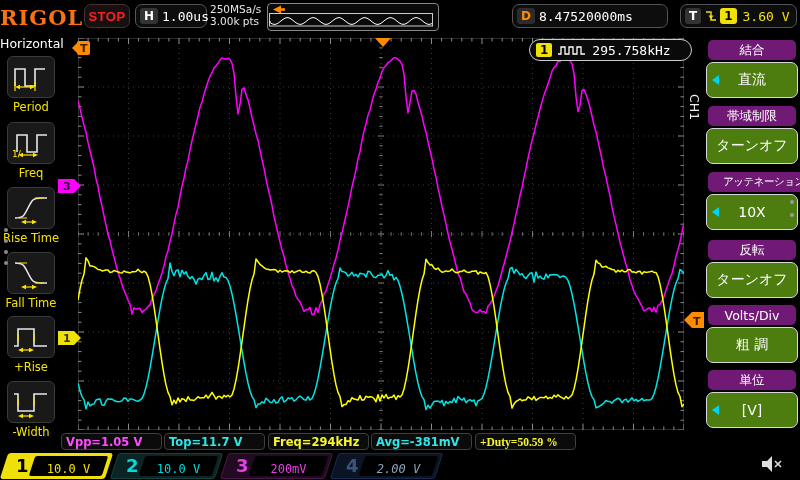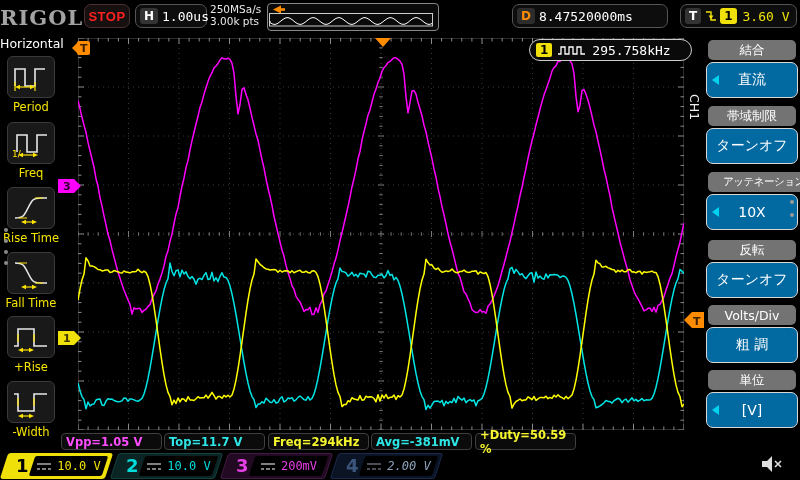--- a/index.html
+++ b/index.html
@@ -1,21 +1,21 @@
 <!DOCTYPE html>
 <html><head>
 <meta charset="utf-8">
 <style>
   html,body{margin:0;padding:0;background:#000;}
   body{width:800px;height:480px;position:relative;overflow:hidden;
        font-family:"DejaVu Sans",sans-serif;color:#fff;-webkit-font-smoothing:none;}
   .abs{position:absolute;}
 
   
-  #logo{left:0;top:5px;font:bold 21px "DejaVu Serif",serif;color:#a3a3a3;letter-spacing:1px;}
+  #logo{left:0;top:5px;font:bold 21px "DejaVu Serif",serif;color:#f97316;letter-spacing:1px;}
   .tbox{background:#0d0d0d;border:1px solid #555;border-radius:7px;height:24px;top:4px;
         display:flex;align-items:center;box-sizing:border-box;}
   #stop-btn{left:84px;width:46px;justify-content:center;background:#161010;border-color:#4a3030;cursor:pointer;}
   #stop-btn span{font:bold 13px "Liberation Sans",sans-serif;color:#ff2020;letter-spacing:.5px;}
   #h-box{left:135px;width:72px;}
   .prefix-badge{display:inline-block;background:#333;color:#fff;font:bold 12px "DejaVu Sans",sans-serif;
         border-radius:3px;padding:1px 4px;margin:0 4px;}
   #h-box .val,#d-box .val{font:13px "DejaVu Sans Mono",monospace;color:#fff;}
   #rate-block{left:210px;top:3px;font:10.5px "DejaVu Sans",sans-serif;color:#e8e8e8;line-height:12px;}
   #mem-strip{left:267px;top:3px;width:170px;height:26px;background:#0a0a0a;
@@ -41,24 +41,24 @@
   #counter-badge .src{background:#f0e10a;color:#000;font:bold 12px "DejaVu Sans",sans-serif;border-radius:2px;padding:0 4px;}
   #counter-badge .val{font:13px "DejaVu Sans Mono",monospace;color:#fff;}
   .gmark{position:absolute;width:22px;height:16px;}
   .gmark svg{display:block;}
   #ch1-vert{left:702px;top:94px;font:12.5px "DejaVu Sans",sans-serif;color:#eee;
             transform:rotate(90deg);transform-origin:0 0;white-space:nowrap;}
 
   
   #right-menu{left:705px;top:32px;width:95px;height:404px;background:#000;}
   .rm-group{position:absolute;left:0;width:95px;height:62px;}
-  .rm-label{position:absolute;left:3px;top:0;width:88px;height:20px;background:#737373;border-radius:5px;
+  .rm-label{position:absolute;left:3px;top:0;width:88px;height:20px;background:#701a75;border-radius:5px;
             color:#fff;font:12.5px "DejaVu Sans",sans-serif;display:flex;align-items:center;justify-content:center;}
   .rm-label.small{font-size:10.5px;letter-spacing:-.5px;padding-left:12px;}
-  .rm-btn{position:absolute;left:1px;top:22px;width:92px;height:36px;background:#0369a1;border:1.5px solid #d8d8d8;
+  .rm-btn{position:absolute;left:1px;top:22px;width:92px;height:36px;background:#4d7c0f;border:1.5px solid #d8d8d8;
           border-radius:7px;box-sizing:border-box;display:flex;align-items:center;justify-content:center;
           color:#fff;font:14px "DejaVu Sans",sans-serif;cursor:pointer;}
   .rm-arrow{position:absolute;left:5px;top:50%;transform:translateY(-50%);width:0;height:0;
             border-top:5px solid transparent;border-bottom:5px solid transparent;border-right:7px solid #00d2f0;}
   #rm-dots{position:absolute;left:85px;top:168px;display:flex;flex-direction:column;gap:9px;}
   #rm-dots i{width:4px;height:4px;border-radius:50%;background:#9a9a9a;}
 
   
   .meas-cell{position:absolute;top:433px;width:101px;height:17px;background:#0b0b0b;border:1px solid #3f3f3f;
              border-radius:4px;box-sizing:border-box;font:bold 11.5px "DejaVu Sans",sans-serif;
@@ -68,21 +68,21 @@
   .ch-cell{position:absolute;top:453px;width:105px;height:26px;cursor:pointer;}
   .ch-bg{position:absolute;inset:0;transform:skewX(-18deg);border-radius:3px;}
   .ch1 .ch-bg{background:#efe00a;}
   .ch2 .ch-bg{background:#0b2424;border:1px solid #134040;}
   .ch3 .ch-bg{background:#220b22;border:1px solid #441a44;}
   .ch4 .ch-bg{background:#0b1424;border:1px solid #1a2a4a;}
   .ch-num{position:absolute;left:12px;top:2px;font:bold 18px "DejaVu Sans",sans-serif;}
   .ch1 .ch-num{color:#000;}
   .ch-inner{position:absolute;left:28px;top:3px;width:73px;height:20px;}
   .ch-inner-bg{position:absolute;inset:0;background:#000;transform:skewX(-18deg);border-radius:2px;}
-  .ch-inner-content{position:absolute;inset:0;display:flex;align-items:center;justify-content:center;gap:5px;}
+  .ch-inner-content{position:absolute;inset:0;display:flex;align-items:center;justify-content:center;gap:5px;flex-direction:column;}
   .ch-val{font:12px "DejaVu Sans Mono",monospace;}
 
   #speaker{left:760px;top:455px;}
 </style>
 </head>
 <body>
 
 <div class="abs" id="logo">RIGOL</div>
 
 <div class="abs tbox" id="stop-btn">
@@ -652,21 +652,21 @@
 <div class="abs meas-cell" style="left:164px">
   <span style="color: rgb(46, 230, 230);">Top=11.7 V</span>
   </div>
 <div class="abs meas-cell" style="left:268px">
   <span style="color: rgb(246, 246, 46);">Freq=294kHz</span>
   </div>
 <div class="abs meas-cell" style="left:371px">
   <span style="color: rgb(46, 230, 230);">Avg=-381mV</span>
   </div>
 <div class="abs meas-cell" style="left:475px">
-  <span style="color: rgb(246, 246, 46);">+Duty=50.59 %</span>
+  <span style="color: rgb(246, 246, 46); font-family: Liberation Serif, serif;">+Duty=50.59 %</span>
   </div>
 
 <div class="ch-cell ch1" style="left:4px">
   <div class="ch-bg"></div>
   <span class="ch-num">1</span>
   <div class="ch-inner">
       <div class="ch-inner-bg"></div>
     <div class="ch-inner-content">
       <svg width="16" height="9">
         <path d="M1 2 H15 M1 7 H4 M6 7 H10 M12 7 H15" stroke="#aaa" stroke-width="1.3"></path>

